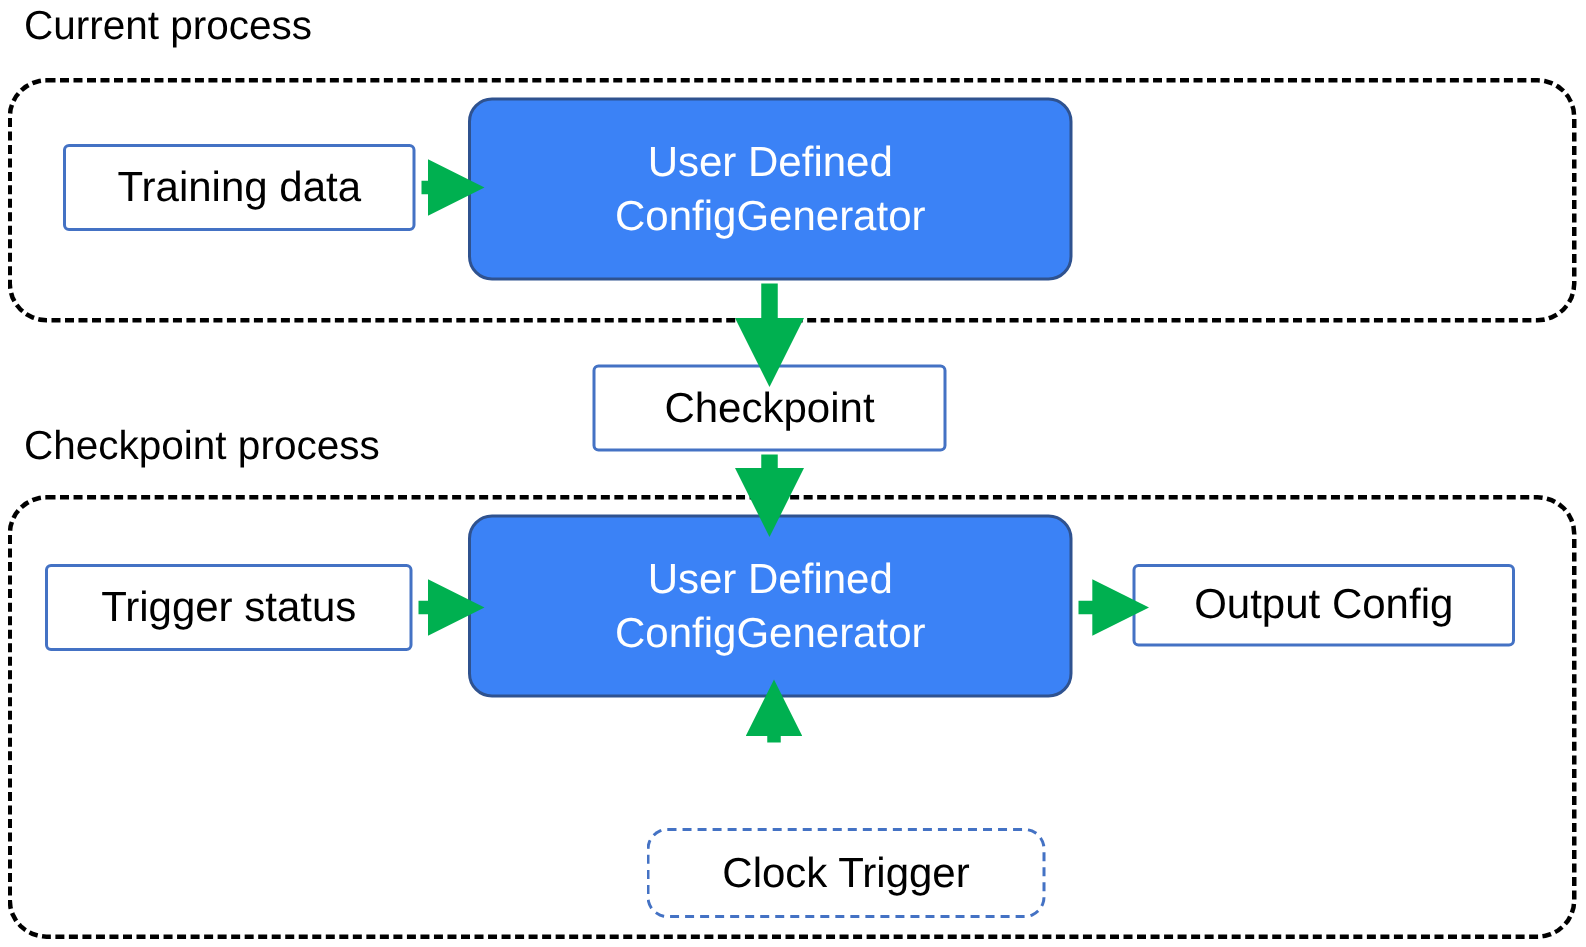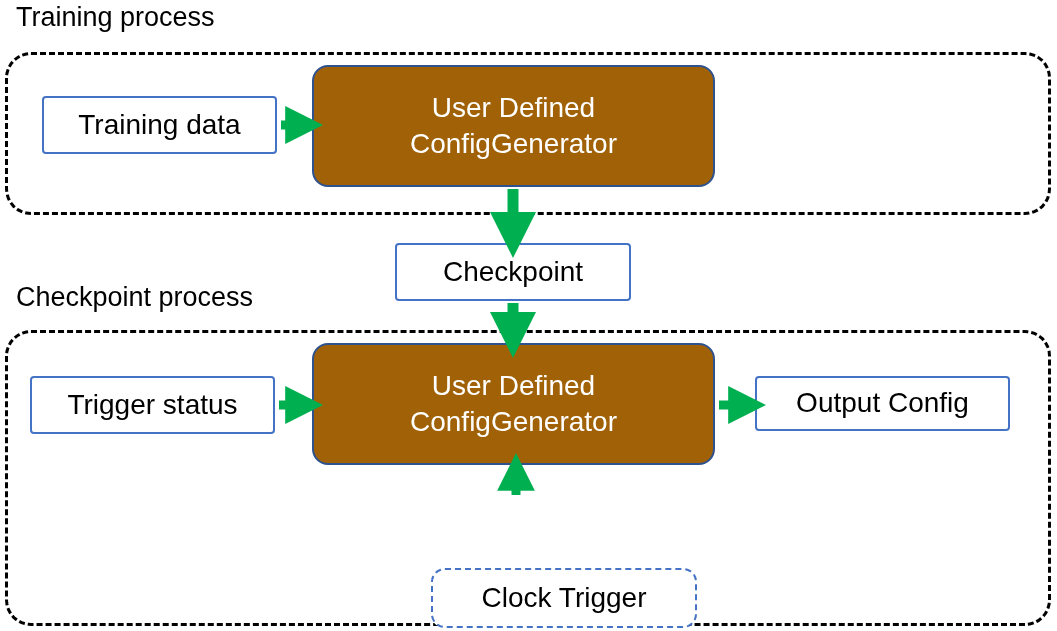--- a/index.html
+++ b/index.html
@@ -52,21 +52,21 @@
   }
   .node-plain {
     background: #ffffff;
     border: 2px solid #4472C4;
     border-radius: 4px;
     color: #000000;
     font-size: 28px;
     line-height: 1.15;
   }
   .node-primary {
-    background: #a16207;
+    background: #3b82f6;
     border: 2px solid #2F528F;
     border-radius: 16px;
     color: #ffffff;
     font-size: 28px;
     line-height: 1.3;
   }
   .node-dashed {
     background: #ffffff;
     border: 2px dashed #4472C4;
     border-radius: 14px;
@@ -75,38 +75,38 @@
     line-height: 1.15;
   }
 
   #node-training-data   { left: 42px;  top: 96px;  width: 235px; height: 58px; }
   #node-generator-train { left: 312px; top: 65px;  width: 403px; height: 122px; }
   #node-checkpoint      { left: 395px; top: 243px; width: 236px; height: 58px; }
   #node-current-status  { left: 30px;  top: 376px; width: 245px; height: 58px; }
   #node-generator-infer { left: 312px; top: 343px; width: 403px; height: 122px; }
   #node-output-config   { left: 755px; top: 376px; width: 255px; height: 55px; }
   #node-log-trigger     { left: 357px; top: 495px; width: 258px; height: 60px; z-index: 3; }
-  #node-clock-trigger   { left: 431px; top: 568px; width: 266px; height: 60px; z-index: 4; }
+  #node-clock-trigger   { left: 431px; top: 552px; width: 266px; height: 60px; z-index: 4; }
 
   
   #arrow-layer {
     position: absolute;
     left: 0; top: 0;
     width: 1057px;
     height: 631px;
     pointer-events: none;
     z-index: 5;
   }
 </style>
 </head>
 <body>
 
 <div id="canvas">
 
-  <div class="section-caption" id="caption-training">Training process</div>
+  <div class="section-caption" id="caption-training">Current process</div>
 
   <div class="section-caption" id="caption-inference">Checkpoint process</div>
 
   <div class="group-box" id="group-training"></div>
 
   <div class="group-box" id="group-inference"></div>
 
   <div class="node node-plain" id="node-training-data">Training data</div>
 
   <div class="node node-primary" id="node-generator-train">

